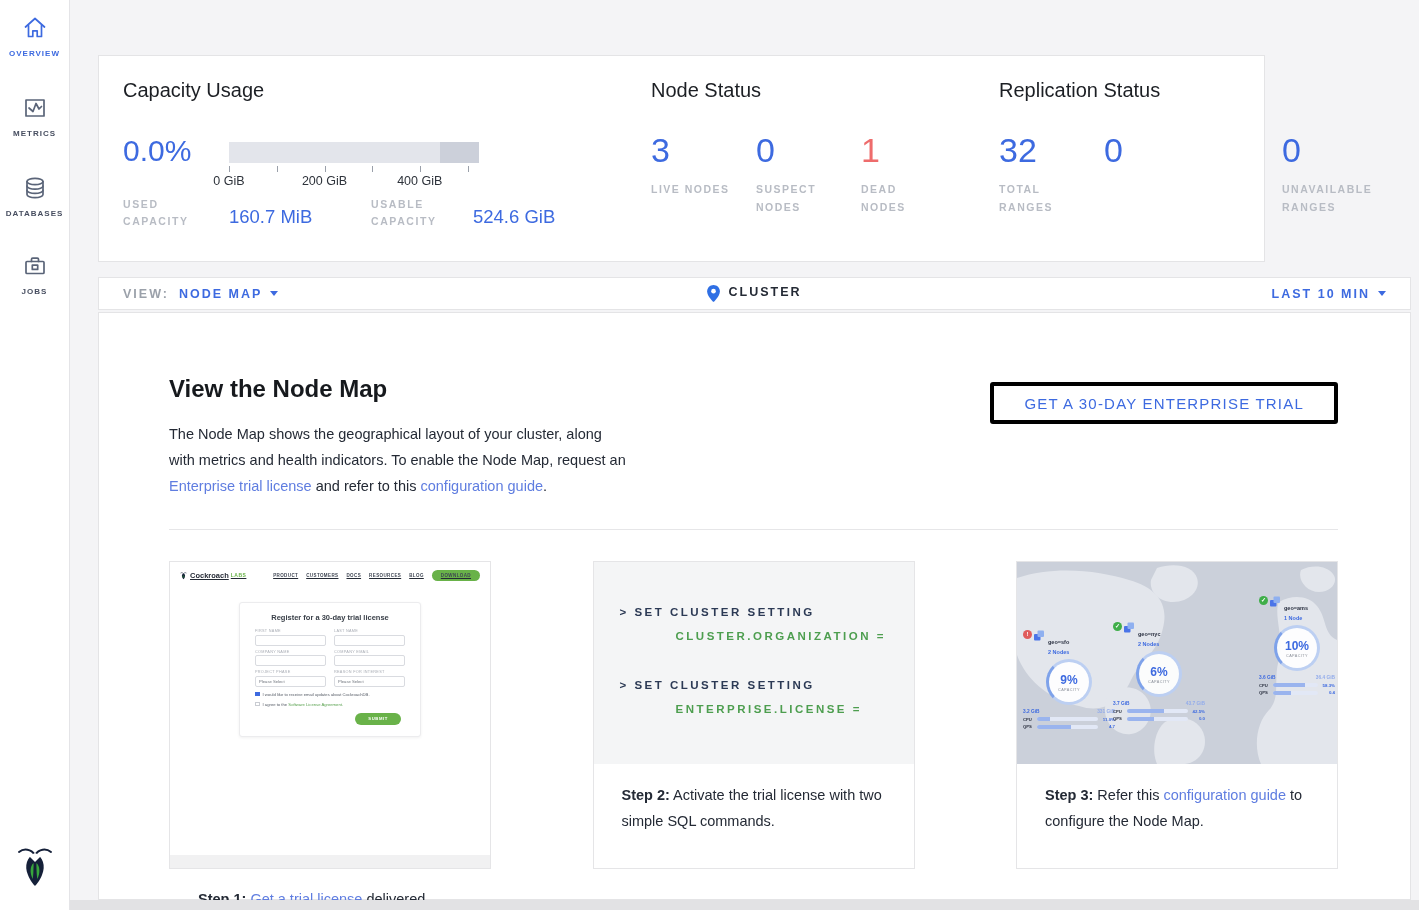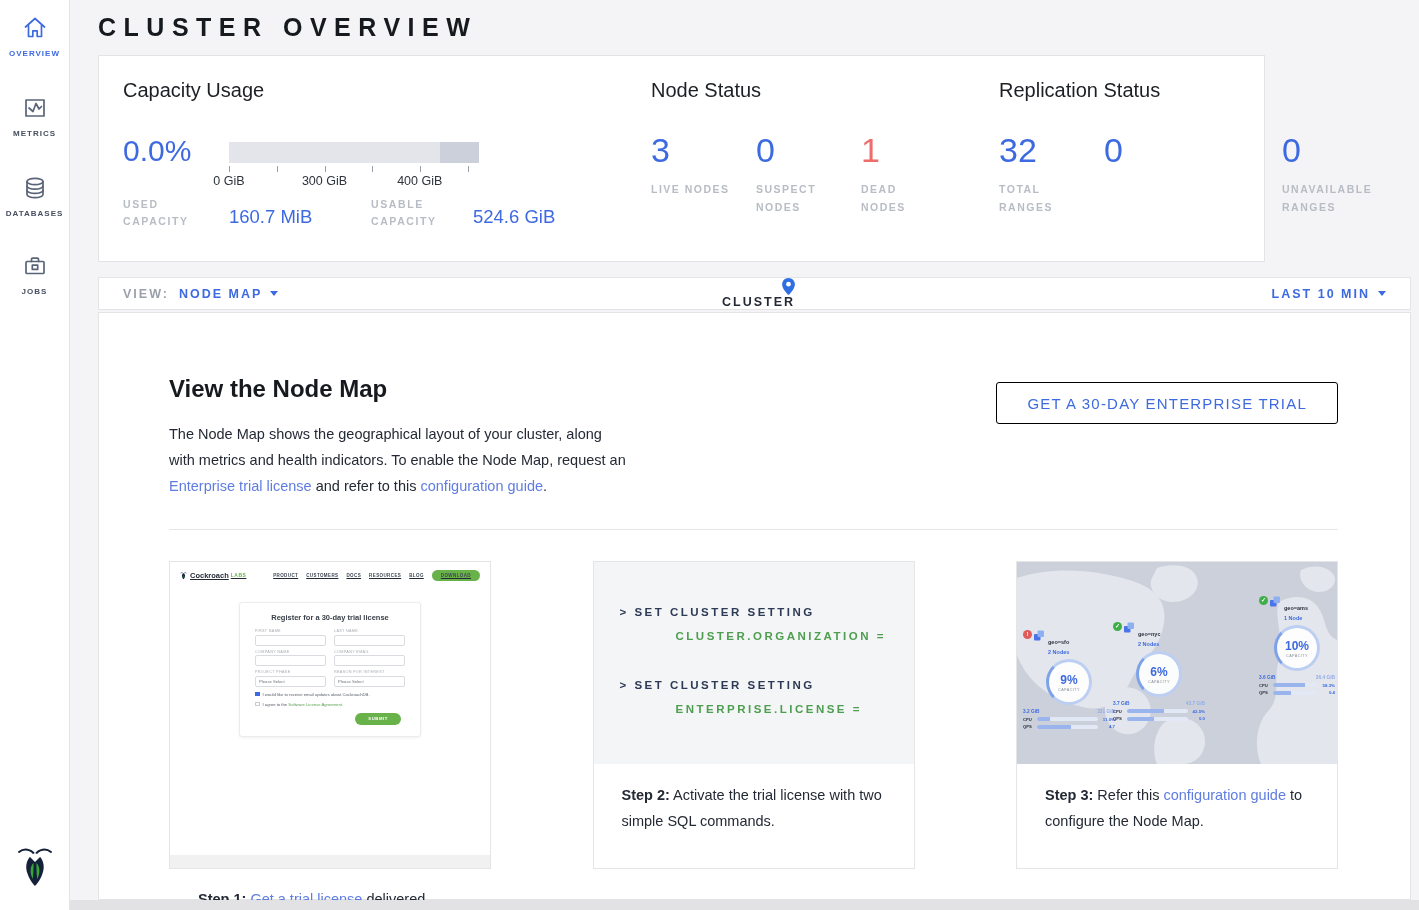--- a/index.html
+++ b/index.html
@@ -45,32 +45,32 @@
   .stat-num { font-size:34px; line-height:36px; color:#3d6ae0; }
   .stat-num.dead { color:#ee6c6c; }
   .stat-label { margin-top:12px; font-size:10.5px; font-weight:600; letter-spacing:1.5px; color:#b8bcc4; line-height:18px; }
   .s1{left:552px} .s2{left:657px} .s3{left:762px} .s4{left:900px} .s5{left:1005px} .s6{left:1183px}
   .w80{width:82px} .w175{width:178px} .w115{width:118px}
 
   
   .viewbar { position:absolute; left:98px; top:277px; width:1313px; height:33px; display:flex; align-items:center; padding:0 24px; font-size:12.5px; font-weight:600; letter-spacing:2px; }
   .vb-left, .vb-right { flex:1; display:flex; align-items:center; }
   .vb-right { justify-content:flex-end; }
-  .vb-center { display:flex; align-items:flex-end;flex-direction:column; }
+  .vb-center { display:flex; align-items:flex-start; }
   .vb-view { color:#9ba1aa; }
   .vb-link { color:#3d6ae0; margin-left:10px; cursor:pointer; display:flex; align-items:center; }
   .caret { display:inline-block; width:0; height:0; border-left:4.5px solid transparent; border-right:4.5px solid transparent; border-top:5.5px solid currentColor; margin-left:8px; }
   .vb-cluster { color:#242a35; margin-left:8px; }
 
   
   .main-panel { position:absolute; left:98px; top:312px; width:1313px; height:588px; }
   .nm-title { position:absolute; left:70px; top:62px; font-size:24px; font-weight:600; color:#16191d; }
   .nm-desc { position:absolute; left:70px; top:108px; width:458px; font-size:14.5px; line-height:26px; color:#242a35; }
   a.blue-link { color:#5f7de0; text-decoration:none; cursor:pointer; }
-  .trial-btn { position:absolute; right:72px; top:69px; height:42px; padding:0 30px; background:#fff; border:1px solid #000000; border-radius:3px; color:#3d6ae0; font-size:15px; letter-spacing:1.2px; font-weight:500; font-family:"Liberation Sans",sans-serif; cursor:pointer; }
+  .trial-btn { position:absolute; right:72px; top:69px; height:42px; padding:0 30px; background:#fff; border:4px solid #000000; border-radius:3px; color:#3d6ae0; font-size:15px; letter-spacing:1.2px; font-weight:500; font-family:"Liberation Sans",sans-serif; cursor:pointer; }
   .divider { position:absolute; left:70px; right:72px; top:216px; height:1px; background:#e6e6e8; }
 
   .cards { position:absolute; left:70px; right:72px; top:248px; display:flex; justify-content:space-between; }
   .card { width:322px; height:308px; background:#fff; border:1px solid #e5e5e7; }
   .card-img { position:relative; width:100%; height:202px; overflow:hidden; }
   .card-caption { padding:18px 28px 0 28px; font-size:14.5px; line-height:26px; color:#242a35; }
   .card-caption b { font-weight:700; }
 
   
   .ms { background:#fff; height:100%; }
@@ -175,21 +175,20 @@
         <path d="M19 13 C15 7 8 6 3 10" fill="none" stroke="#152039" stroke-width="2" stroke-linecap="round"></path>
         <path d="M19 13 C23 7 30 6 35 10" fill="none" stroke="#152039" stroke-width="2" stroke-linecap="round"></path>
         <path d="M19 12 C27 14 30 24 26 33 C24 38.5 20.5 42.5 19 44 C17.5 42.5 14 38.5 12 33 C8 24 11 14 19 12 Z" fill="#152039"></path>
         <path d="M13 14 L19 20 L25 14 L19 11 Z" fill="#fff"></path>
         <path d="M17.6 21 C14 24 13.5 31 16.8 37 C17.3 33 17.6 26 17.6 21 Z" fill="#37a53c"></path>
         <path d="M20.4 21 C24 24 24.5 31 21.2 37 C20.7 33 20.4 26 20.4 21 Z" fill="#37a53c"></path>
       </svg>
     </div>
   </nav>
 
-  <h1 class="page-title">CLUSTER OVERVIEW</h1>
 
   <section class="summary panel">
     <div class="sec-title t-cap">Capacity Usage</div>
     <div class="sec-title t-node">Node Status</div>
     <div class="sec-title t-rep">Replication Status</div>
 
     <div class="percent">0.0%</div>
 
     <div class="gauge">
       <div class="gauge-dark"></div>
@@ -197,21 +196,21 @@
     <div class="gauge-ticks">
       <span class="gtick" style="left:0%"></span>
         <span class="gtick" style="left:19.1%"></span>
         <span class="gtick" style="left:38.2%"></span>
         <span class="gtick" style="left:57.2%"></span>
         <span class="gtick" style="left:76.3%"></span>
         <span class="gtick" style="left:95.4%"></span>
     </div>
     <div class="gauge-labels">
       <span class="glabel" style="left:0%">0 GiB</span>
-      <span class="glabel" style="left:38.2%">300 GiB</span>
+      <span class="glabel" style="left:38.2%">200 GiB</span>
       <span class="glabel" style="left:76.3%">400 GiB</span>
     </div>
 
     <div class="cap-label used-label">USED CAPACITY</div>
     <div class="cap-value used-value">160.7 MiB</div>
     <div class="cap-label usable-label">USABLE CAPACITY</div>
     <div class="cap-value usable-value">524.6 GiB</div>
 
     <div class="stat s1">
       <div class="stat-num">3</div>

